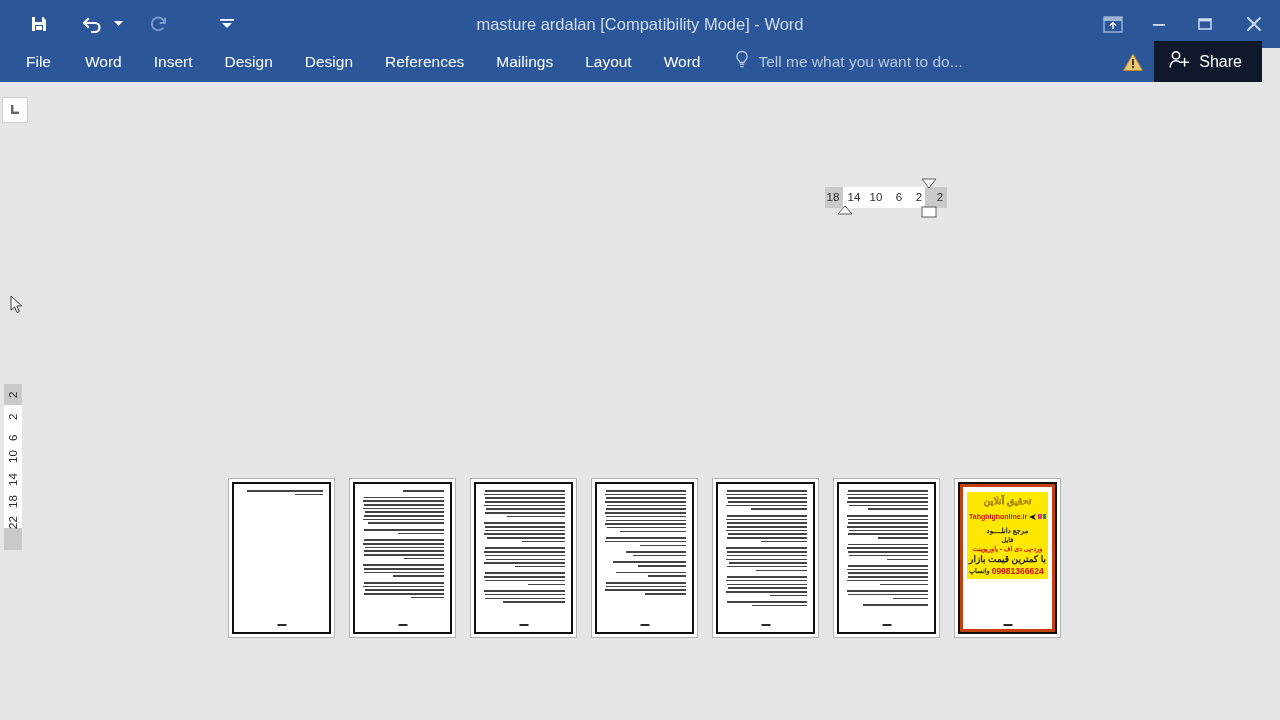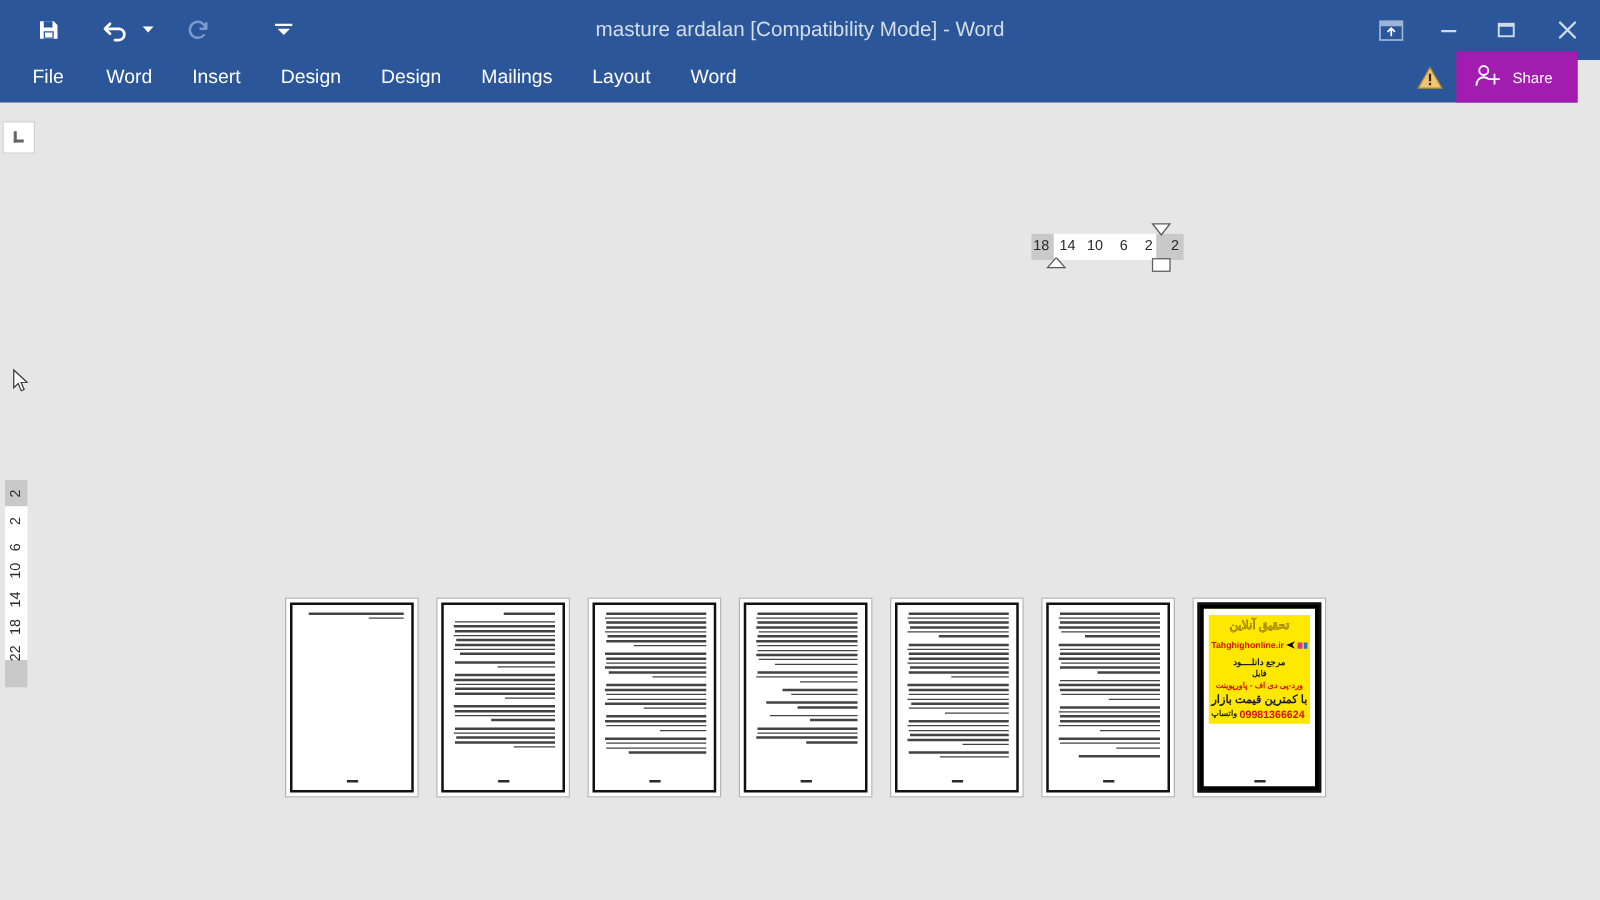--- a/index.html
+++ b/index.html
@@ -70,22 +70,22 @@
     position: absolute; right: 0; top: 0;
     height: 41px; display: flex; align-items: center;
   }
   .warn-btn {
     width: 42px; height: 41px;
     display: flex; align-items: center; justify-content: center;
   }
   .share-btn {
     display: flex; align-items: center; gap: 9px;
     height: 41px; padding: 0 20px 0 14px;
-    background: #a21caf;
-    color: #ffffff; font-size: 12px;
+    background: #0f172a;
+    color: #ffffff; font-size: 16px;
   }
 
   
   .workspace {
     position: absolute; top: 89px; left: 0;
     width: 1280px; height: 631px;
     background: #e6e6e6;
   }
 
   
@@ -157,21 +157,21 @@
     position: relative;
   }
   .page-inner {
     width: 100%; height: 100%;
     border: 2px solid #111111;
     background: #ffffff;
     position: relative;
     overflow: hidden;
     padding: 6px 6px 4px 6px;
   }
-  .page-inner.ad { background: #000000; padding: 3px; }
+  .page-inner.ad { background: #c2410c; padding: 3px; }
   .ad-box {
     width: 100%; height: 100%;
     background: #ffffff;
     padding: 5px 4px;
     display: flex; flex-direction: column; align-items: center;
   }
   .ad-yellow {
     width: 100%;
     background: #ffe800;
     padding: 4px 2px 3px 2px;
@@ -303,24 +303,35 @@
     </div>
   </div>
 </div>
 
 <div class="ribbon">
   <div class="tab file">File</div>
   <div class="tab">Word</div>
   <div class="tab">Insert</div>
   <div class="tab">Design</div>
   <div class="tab">Design</div>
+  <div class="tab">References</div>
   <div class="tab">Mailings</div>
   <div class="tab">Layout</div>
   <div class="tab">Word</div>
 
+  <div class="tellme">
+    <span>
+      <svg width="16" height="19" viewBox="0 0 16 19">
+        <path d="M8 1.5 a5 5 0 0 1 3.2 8.9 c-.8.7-1.1 1.3-1.2 2.1 H6 c-.1-.8-.4-1.4-1.2-2.1 A5 5 0 0 1 8 1.5 z" stroke="#b8c8de" stroke-width="1.3" fill="none"></path>
+        <rect x="5.8" y="13.6" width="4.4" height="1.3" fill="#b8c8de"></rect>
+        <rect x="6.4" y="16" width="3.2" height="1.3" fill="#b8c8de"></rect>
+      </svg>
+    </span>
+    <span class="tellme-text">Tell me what you want to do...</span>
+  </div>
 
   <div class="ribbon-right">
     <div class="warn-btn">
       <svg width="22" height="20" viewBox="0 0 22 20">
         <path d="M11 2 L20.5 18.5 H1.5 Z" fill="#f0c674" stroke="#b08a2e" stroke-width="1"></path>
         <rect x="10.1" y="7" width="1.8" height="6" fill="#3a2c06"></rect>
         <rect x="10.1" y="14.3" width="1.8" height="1.9" fill="#3a2c06"></rect>
       </svg>
     </div>
     <div class="share-btn">

